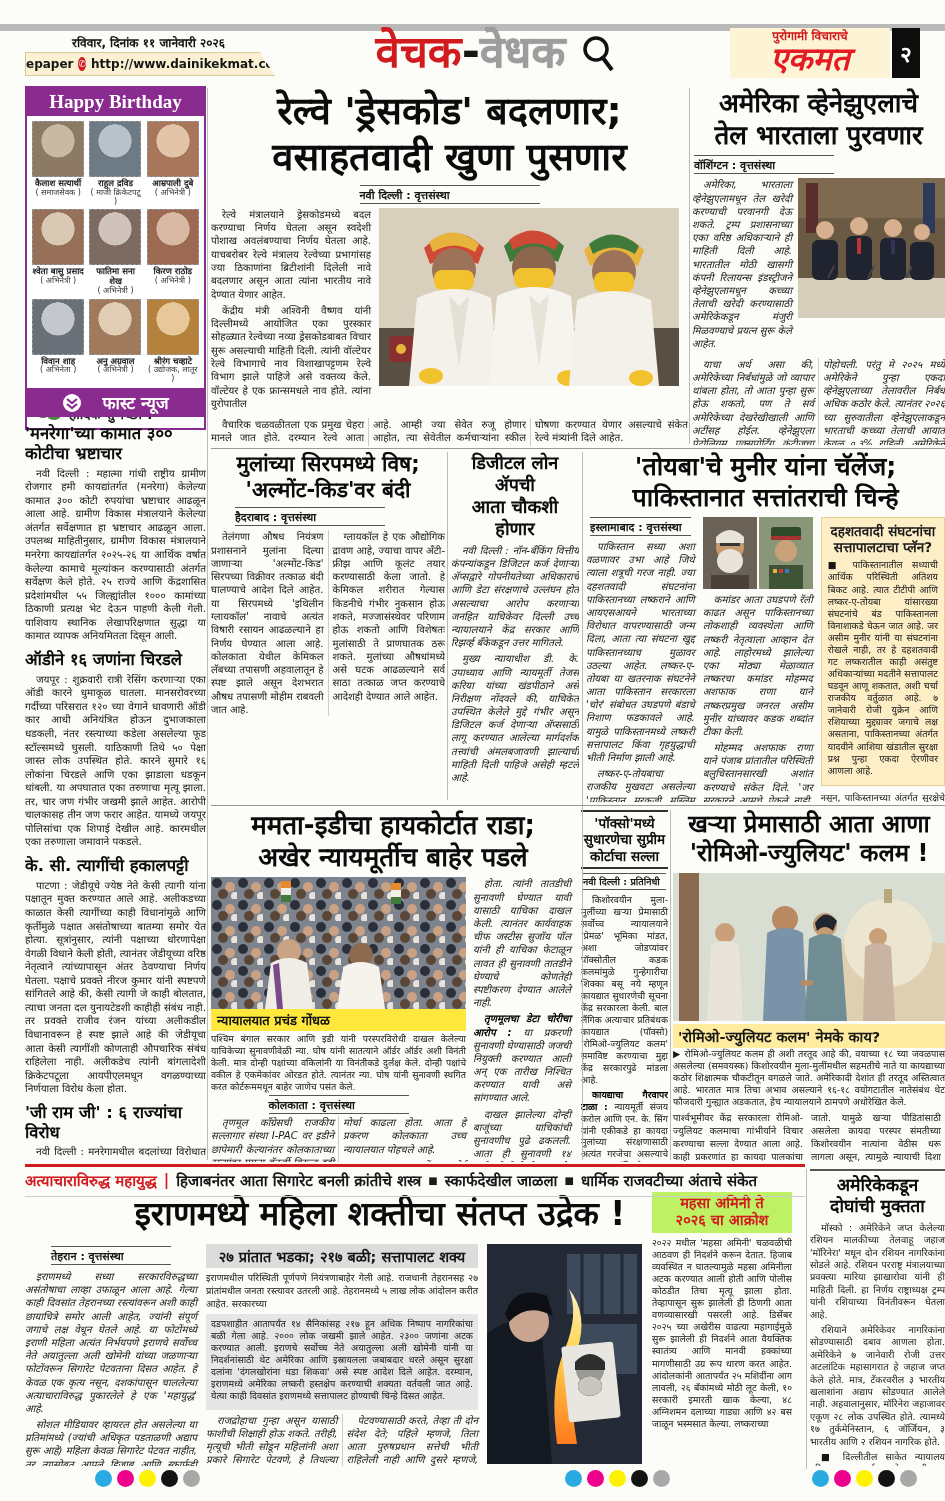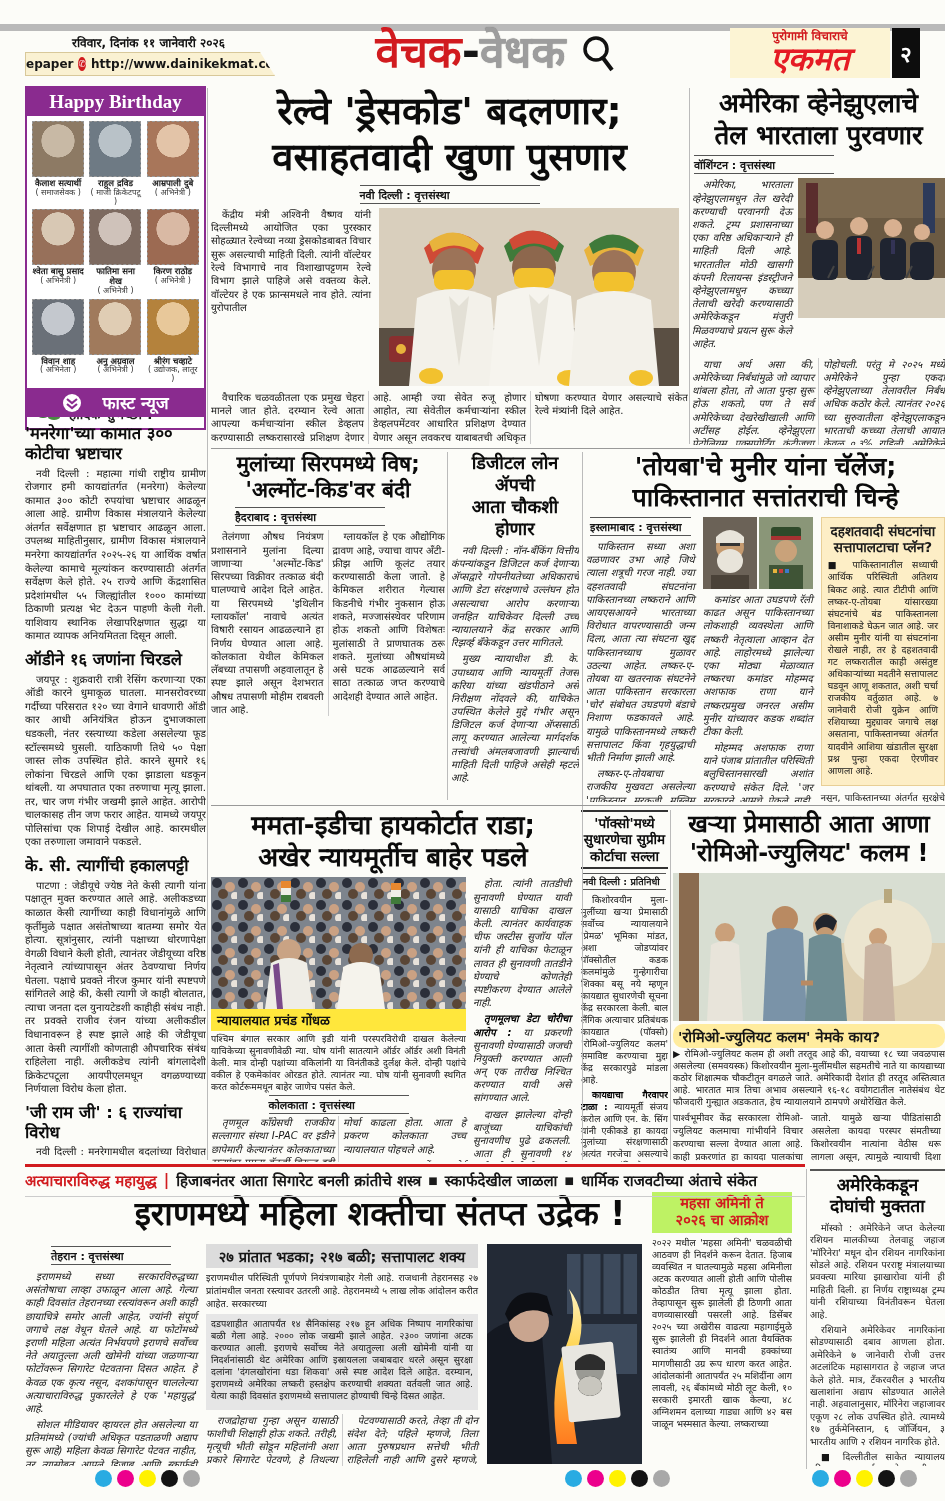--- a/index.html
+++ b/index.html
@@ -65,21 +65,21 @@
   #mamata .headline{font-size:26px;}
   .cap-bar{background:#ffe73c;font-weight:bold;font-size:13px;padding:2px 6px;color:#111;}
   
   #pocso{left:581px;top:810px;width:87px;height:352px;overflow:hidden;}
   #pocso .headline{font-size:13.5px;border-top:2px solid #333;border-bottom:2px solid #333;padding:3px 0;}
   #pocso p{font-size:9.2px;line-height:1.3;}
   #pocso .byline{margin:4px 2px;font-size:9.5px;}
   
   #romeo{left:673px;top:810px;width:272px;height:352px;overflow:hidden;}
   #romeo .headline{font-size:24px;}
-  .romeo-boxtitle{background:#ffec9e;font-weight:bold;font-size:14.5px;padding:2px 5px;margin-top:3px;border-radius:10px;}
+  .romeo-boxtitle{background:#ffec9e;font-weight:bold;font-size:14.5px;padding:2px 5px;margin-top:3px;}
   .romeo-note p{font-size:9.3px;line-height:1.3;text-indent:0;}
   
   .redline{position:absolute;left:25px;top:1164px;width:780px;height:3px;background:#d11b1f;}
   .banner{position:absolute;left:25px;top:1170px;width:780px;font-size:15px;font-weight:bold;display:flex;align-items:center;gap:7px;white-space:nowrap;overflow:hidden;}
   .banner .lbl{color:#d11b1f;}
   .banner .sq{color:#1a1a1a;font-size:10px;}
   #iran-headline{left:80px;top:1194px;width:600px;font-size:33px;}
   #iran-cols{left:25px;top:1244px;width:618px;height:222px;display:flex;gap:9px;overflow:hidden;}
   .graybar{background:#dcdcdc;font-weight:bold;font-size:14.5px;padding:2px 5px;text-align:center;}
   .graybox{background:#e6e6e6;padding:4px 5px;margin:4px 0;}
@@ -216,20 +216,21 @@
   </div>
 
   <div class="abs" id="lead">
     <div class="headline">
       <div>रेल्वे 'ड्रेसकोड' बदलणार;</div>
       <div>वसाहतवादी खुणा पुसणार</div>
     </div>
     <div class="byline" style="width:180px;margin:4px auto;">नवी दिल्ली : वृत्तसंस्था</div>
     <div id="lead-row">
       <div class="body10" style="width:160px;">
+          <p>रेल्वे मंत्रालयाने ड्रेसकोडमध्ये बदल करण्याचा निर्णय घेतला असून स्वदेशी पोशाख अवलंबण्याचा निर्णय घेतला आहे. याचबरोबर रेल्वे मंत्रालय रेल्वेच्या प्रभागांसह ज्या ठिकाणांना ब्रिटीशांनी दिलेली नावे बदलणार असून आता त्यांना भारतीय नावे देण्यात येणार आहेत.</p>
           <p>केंद्रीय मंत्री अश्विनी वैष्णव यांनी दिल्लीमध्ये आयोजित एका पुरस्कार सोहळ्यात रेल्वेच्या नव्या ड्रेसकोडबाबत विचार सुरू असल्याची माहिती दिली. त्यांनी वॉल्टेयर रेल्वे विभागाचे नाव विशाखापट्टणम रेल्वे विभाग झाले पाहिजे असे वक्तव्य केले. वॉल्टेयर हे एक फ्रान्समधले नाव होते. त्यांना युरोपातील</p>
         </div>
       <div class="photo" style="width:300px;height:178px;">
         <svg width="300" height="178" viewBox="0 0 300 178">
           <rect width="300" height="178" fill="#d9cfbd"></rect>
           <rect x="0" y="120" width="300" height="58" fill="#5a4f43"></rect>
           <rect x="10" y="128" width="60" height="26" rx="4" fill="#8a2f2f"></rect>
             <circle cx="22" cy="141" r="5" fill="#e8b33c"></circle>
             <circle cx="38" cy="141" r="5" fill="#cc2b2b"></circle>
           <g>

